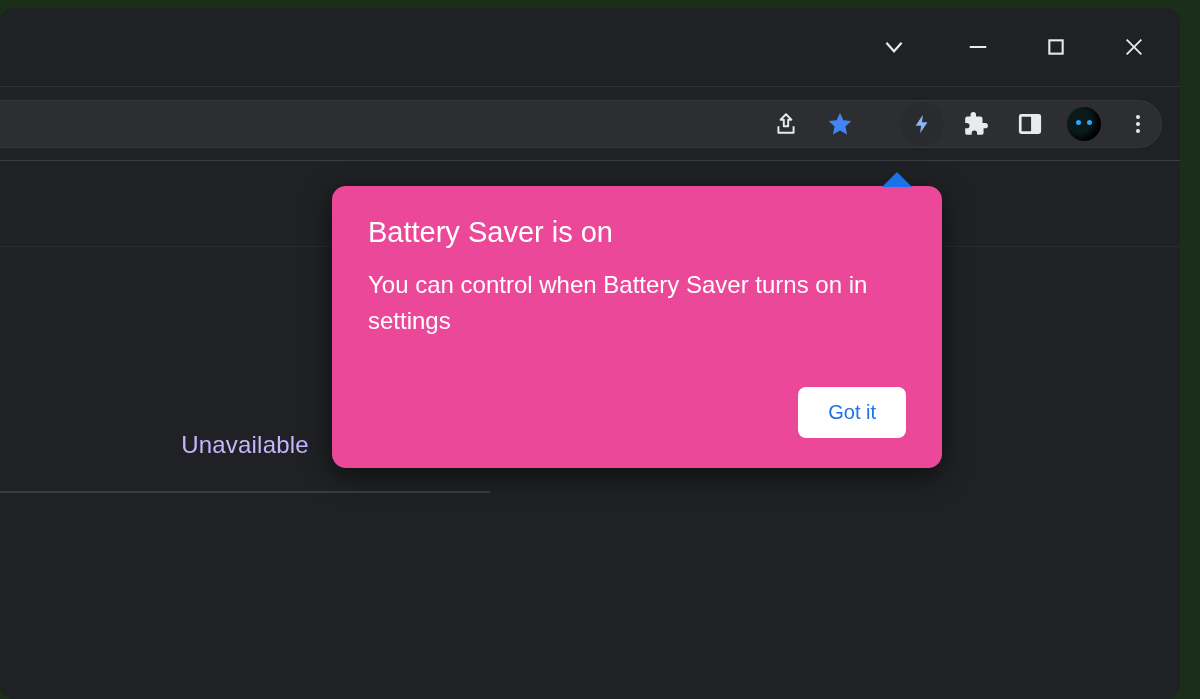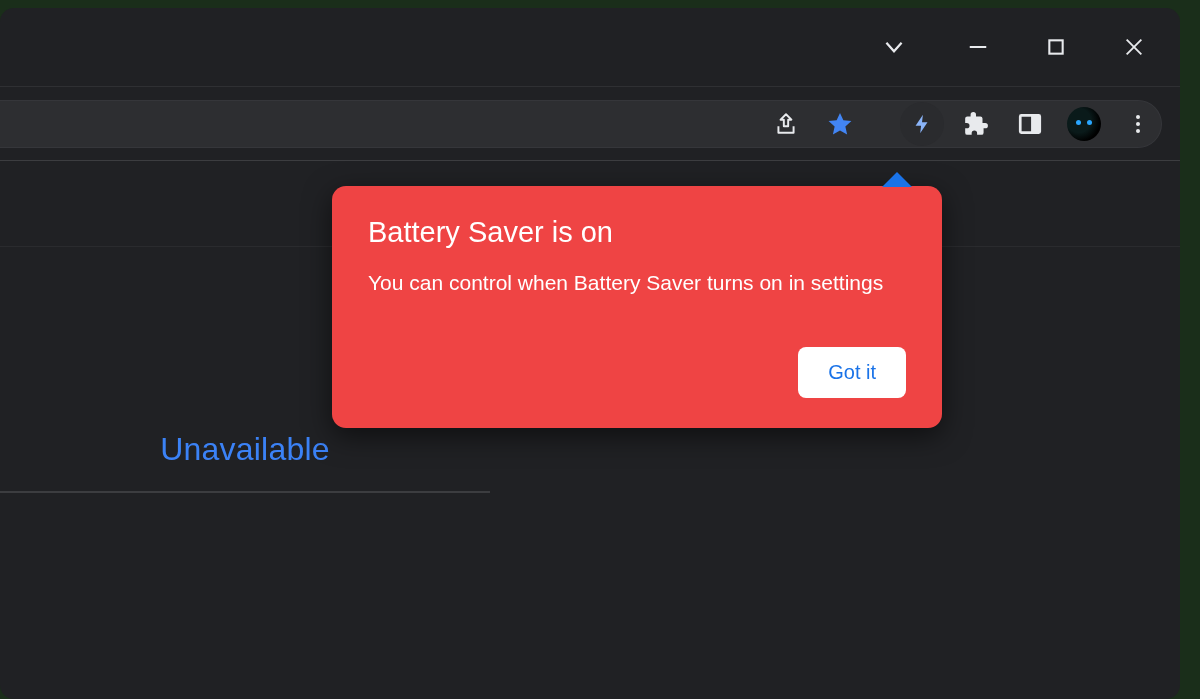--- a/index.html
+++ b/index.html
@@ -97,22 +97,22 @@
   .inner-icons .tb-slot { width: 48px; height: 48px; }
   
   .secondary-bar {
     height: 86px;
     border-bottom: 1px solid #2a2b2e;
   }
   
   .page-body {
     position: relative;
     height: calc(100% - 78px - 74px - 86px);
-    color: #3b82f6;
-    font-size: 32px;
+    color: #c4b5fd;
+    font-size: 24px;
   }
   .empty-panel {
     position: absolute;
     left: 0; top: 0;
     width: 490px;
     padding-top: 184px;
     text-align: center;
     font-weight: 400;
     letter-spacing: 0.2px;
   }
@@ -121,38 +121,38 @@
     left: 0; top: 244px;
     width: 490px; height: 2px;
     background: #3c3d40;
   }
   
   .popover {
     position: absolute;
     left: 332px;
     top: 178px;
     width: 610px;
-    background: #ef4444;
+    background: #ec4899;
     color: #fff;
     border-radius: 14px;
     padding: 30px 36px 30px 36px;
     box-shadow: 0 8px 28px rgba(0,0,0,0.55);
   }
   .popover::before {
     content: "";
     position: absolute;
     top: -14px;
     right: 30px;
     width: 0; height: 0;
     border-left: 15px solid transparent;
     border-right: 15px solid transparent;
     border-bottom: 15px solid #1a73e8;
   }
   .pop-title { font-size: 29px; font-weight: 400; margin-bottom: 18px; }
-  .pop-body  { font-size: 21px; line-height: 1.5; max-width: 520px; }
+  .pop-body  { font-size: 24px; line-height: 1.5; max-width: 520px; }
   .pop-actions {
     display: flex; justify-content: flex-end; gap: 18px;
     margin-top: 48px;
   }
   .btn {
     font-size: 20px;
     padding: 14px 30px;
     border-radius: 8px;
     cursor: pointer;
     font-family: inherit;

